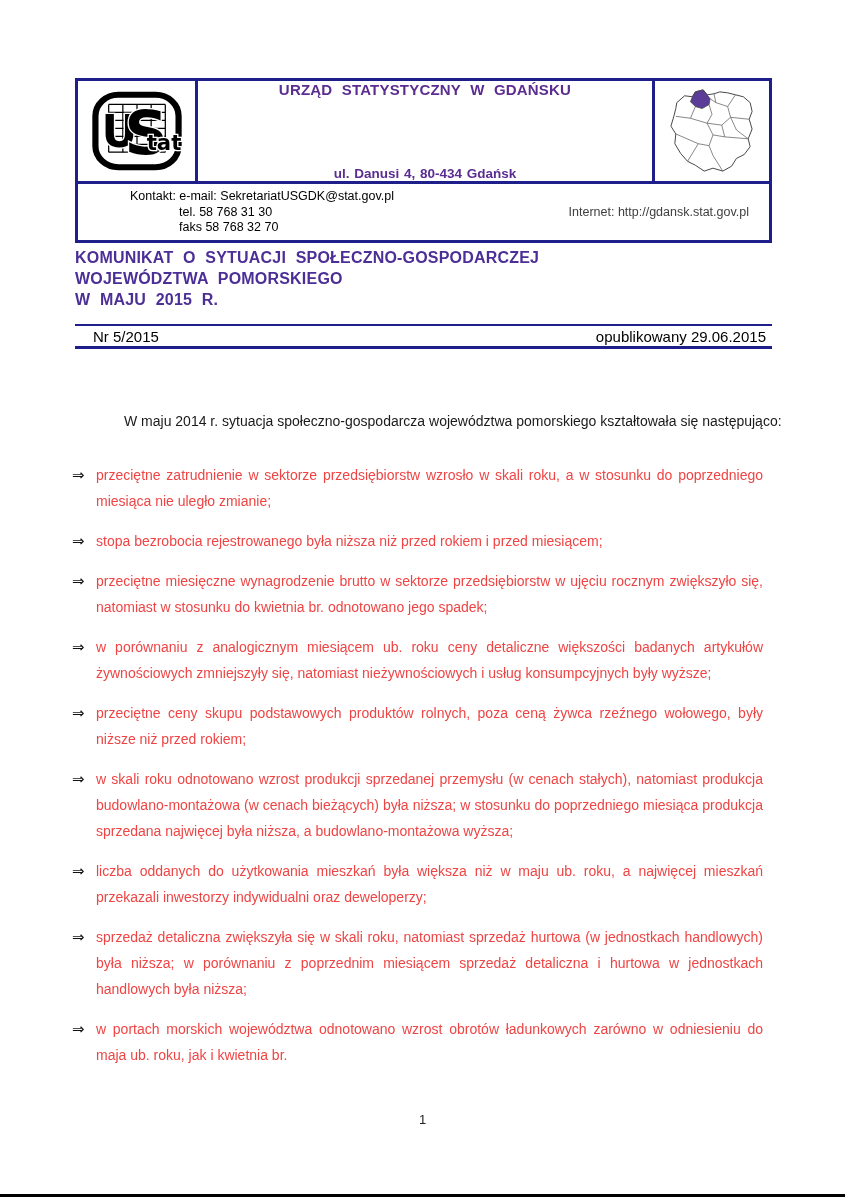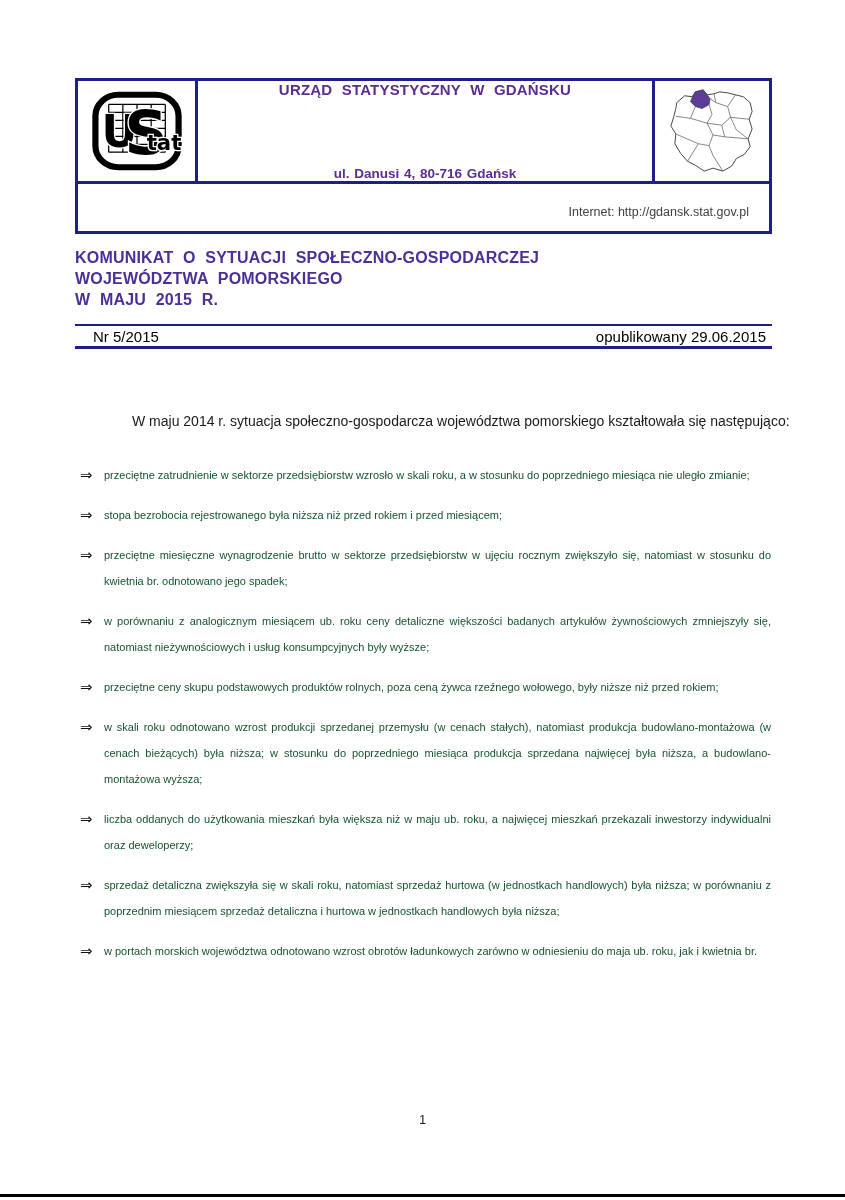--- a/index.html
+++ b/index.html
@@ -35,25 +35,25 @@
   }
   
   .issue-bar{
     position:absolute;top:324px;left:75px;width:697px;box-sizing:border-box;height:25px;
     border-top:2px solid var(--navy);border-bottom:3px solid var(--navy);
     display:flex;align-items:center;font-size:15px;color:#000;text-align:center;
   }
   .issue-number{padding-left:18px;}
   .publish-date{margin-left:auto;padding-right:6px;}
   
-  .body-content{position:absolute;top:408px;left:80px;width:691px;}
+  .body-content{position:absolute;top:408px;left:72px;width:691px;}
   .intro{margin:0 0 28px 0;padding-left:24px;text-indent:28px;font-size:14px;line-height:26px;white-space:nowrap;}
   .bullet{display:flex;margin-bottom:14px;}
   .bullet .marker{width:24px;flex-shrink:0;font-size:15px;line-height:26px;color:#111;}
-  .bullet .btext{flex:1;text-align:justify;font-size:11px;line-height:26px;color:#14532d;}
+  .bullet .btext{flex:1;text-align:justify;font-size:14px;line-height:26px;color:#ef4444;}
   
   .page-number{position:absolute;top:1112px;left:0;width:100%;text-align:center;font-size:13px;color:#222;}
   .scan-edge-line{position:absolute;top:1194px;left:0;width:845px;height:3px;background:#000;}
 </style>
 </head>
 <body>
 
 <div class="page">
 
   <div class="header-box">
@@ -67,21 +67,21 @@
           </g>
           <g font-family="DejaVu Sans, sans-serif" font-weight="bold" fill="#000" stroke="#fff" stroke-width="3" paint-order="stroke">
             <text x="12" y="64" font-size="50">U</text>
             <text x="38" y="72" font-size="68">S</text>
             <text x="63" y="68" font-size="24">tat</text>
           </g>
         </svg>
       </div>
       <div class="name-cell">
         <div class="office-name">URZĄD STATYSTYCZNY W GDAŃSKU</div>
-        <div class="office-address">ul. Danusi 4, 80-716 Gdańsk</div>
+        <div class="office-address">ul. Danusi 4, 80-434 Gdańsk</div>
       </div>
       <div class="map-cell">
         <svg width="104" height="90" viewBox="0 0 100 92" aria-hidden="true">
           <path d="M14 17 L22 10 L30 11 L33 6 L41 4 L45 9 L52 8 L58 6 L66 7 L74 9 L82 11 L89 17 L91 26 L88 34 L91 44 L87 54 L89 62 L83 70 L75 74 L70 82 L61 87 L51 84 L42 87 L33 81 L25 77 L18 69 L12 59 L13 49 L8 41 L11 31 L13 23 Z" fill="#ffffff" stroke="#444" stroke-width="1"></path>
           <g stroke="#666" stroke-width="0.8" fill="none">
             <path d="M47 19 L50 29 L45 38 L51 50 L47 61 L51 71"></path>
             <path d="M13 31 L28 33 L45 38"></path>
             <path d="M28 33 L33 21"></path>
             <path d="M52 8 L54 17 L48 13"></path>
             <path d="M54 17 L66 21 L74 9"></path>
@@ -92,20 +92,25 @@
             <path d="M47 61 L36 59 L25 77"></path>
             <path d="M36 59 L13 49"></path>
             <path d="M51 71 L61 87"></path>
             <path d="M69 32 L75 45 L87 54"></path>
           </g>
           <path d="M30 11 L33 6 L41 4 L45 9 L48 13 L47 19 L40 23 L33 21 L28 16 Z" fill="var(--map_purple)" stroke="#444" stroke-width="0.8"></path>
         </svg>
       </div>
     </div>
     <div class="header-contact">
+      <div class="contact-left">
+        <div>Kontakt: e-mail: SekretariatUSGDK@stat.gov.pl</div>
+        <div class="indent">tel. 58 768 31 30</div>
+        <div class="indent">faks 58 768 32 70</div>
+      </div>
       <div class="contact-right">Internet: http://gdansk.stat.gov.pl</div>
     </div>
   </div>
 
   <div class="title-block">
     <div>KOMUNIKAT O SYTUACJI SPOŁECZNO-GOSPODARCZEJ</div>
     <div>WOJEWÓDZTWA POMORSKIEGO</div>
     <div>W MAJU 2015 R.</div>
   </div>
 

